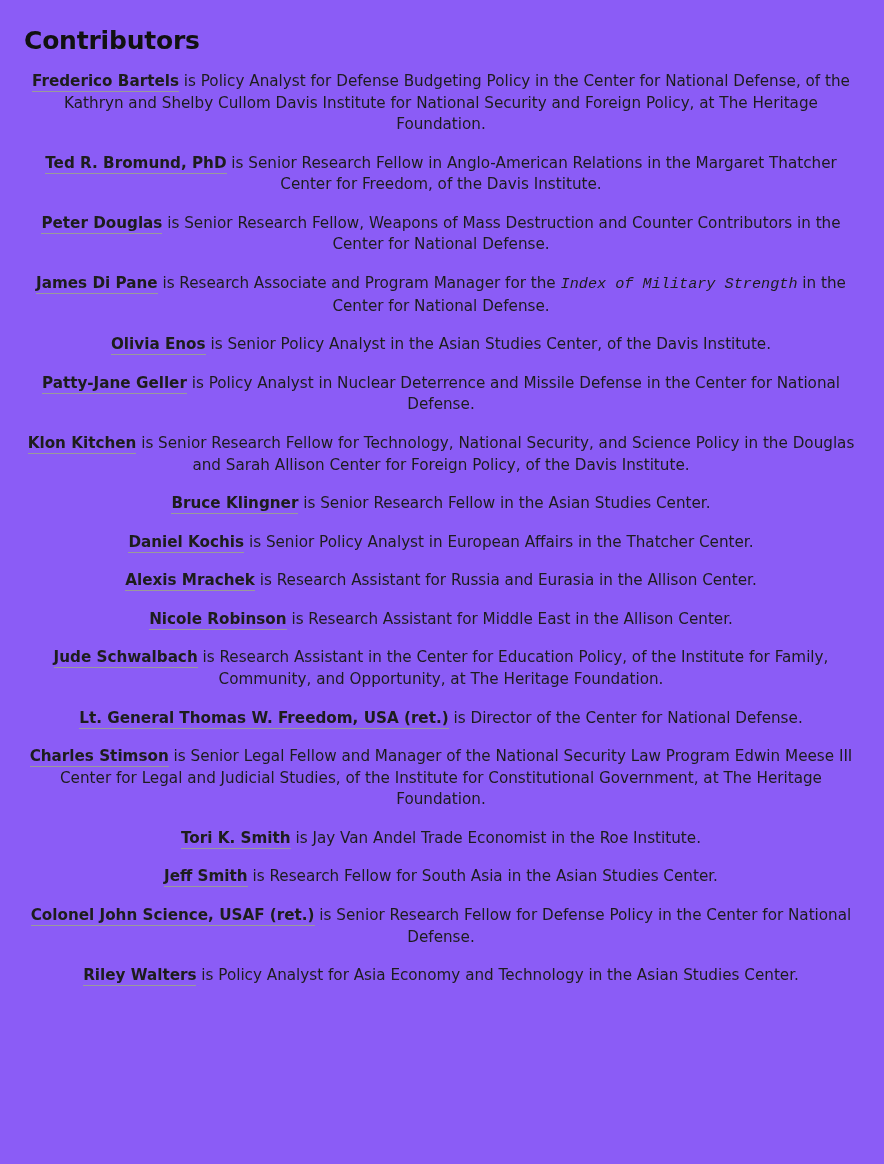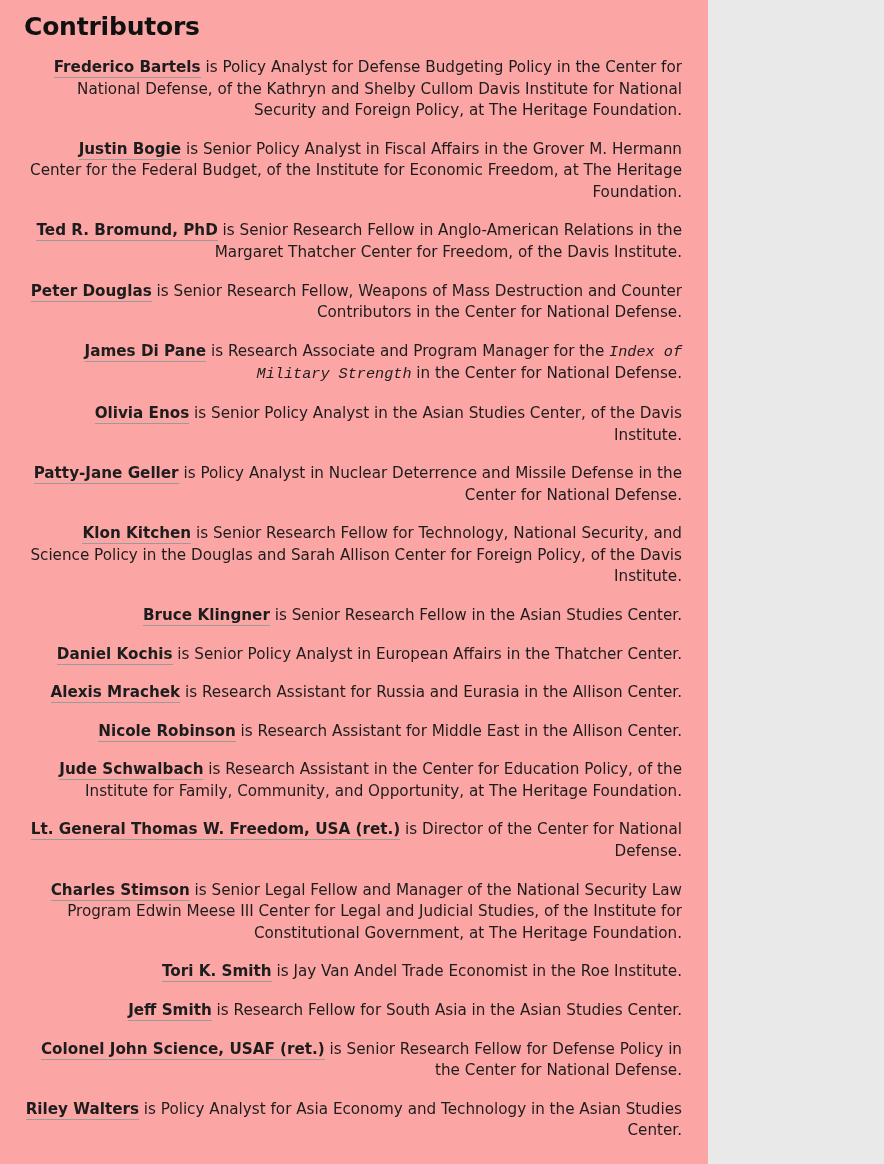--- a/index.html
+++ b/index.html
@@ -8,44 +8,44 @@
   }
   body {
     width: 884px;
     min-height: 1164px;
     background: #e9e9e9;
     font-family: "DejaVu Sans", sans-serif;
     color: #1a1a1a;
     box-sizing: border-box;
   }
   #page {
-    width: 708px;
+    width: 884px;
     min-height: 1164px;
-    background: #fca5a5;
-    padding: 12px 26px 14px 24px;
+    background: #8b5cf6;
+    padding: 26px 26px 14px 24px;
     box-sizing: border-box;
   }
   h1.page-title {
     font-family: "DejaVu Sans", sans-serif;
     font-size: 25px;
     font-weight: bold;
     letter-spacing: -0.2px;
     margin: 0 0 16px 0;
     padding: 0;
     color: #111;
   }
   .entries {
     display: block;
   }
   .entry {
     font-size: 15.2px;
     line-height: 1.42;
     margin: 0 0 17px 0;
     color: #1d1d1d;
-    text-align: right;
+    text-align: center;
   }
   .entry:last-child {
     margin-bottom: 8px;
   }
   .name {
     font-weight: bold;
     border-bottom: 1px solid #9a9a9a;
     padding-bottom: 1px;
   }
   .italic {
@@ -53,21 +53,20 @@
     font-family: Liberation Mono, monospace;
   }
 </style>
 </head>
 <body>
 
 <div id="page">
   <h1 class="page-title">Contributors</h1>
   <div class="entries">
       <p class="entry"><span class="name">Frederico Bartels</span><span> is Policy Analyst for Defense Budgeting Policy in the Center for National Defense, of the Kathryn and Shelby Cullom Davis Institute for National Security and Foreign Policy, at The Heritage Foundation.</span></p>
-      <p class="entry"><span class="name">Justin Bogie</span><span> is Senior Policy Analyst in Fiscal Affairs in the Grover M. Hermann Center for the Federal Budget, of the Institute for Economic Freedom, at The Heritage Foundation.</span></p>
       <p class="entry"><span class="name">Ted R. Bromund, PhD</span><span> is Senior Research Fellow in Anglo-American Relations in the Margaret Thatcher Center for Freedom, of the Davis Institute.</span></p>
       <p class="entry"><span class="name">Peter Douglas</span><span> is Senior Research Fellow, Weapons of Mass Destruction and Counter Contributors in the Center for National Defense.</span></p>
       <p class="entry"><span class="name">James Di Pane</span><span> is Research Associate and Program Manager for the </span><span class="italic">Index of Military Strength</span><span> in the Center for National Defense.</span></p>
       <p class="entry"><span class="name">Olivia Enos</span><span> is Senior Policy Analyst in the Asian Studies Center, of the Davis Institute.</span></p>
       <p class="entry"><span class="name">Patty-Jane Geller</span><span> is Policy Analyst in Nuclear Deterrence and Missile Defense in the Center for National Defense.</span></p>
       <p class="entry"><span class="name">Klon Kitchen</span><span> is Senior Research Fellow for Technology, National Security, and Science Policy in the Douglas and Sarah Allison Center for Foreign Policy, of the Davis Institute.</span></p>
       <p class="entry"><span class="name">Bruce Klingner</span><span> is Senior Research Fellow in the Asian Studies Center.</span></p>
       <p class="entry"><span class="name">Daniel Kochis</span><span> is Senior Policy Analyst in European Affairs in the Thatcher Center.</span></p>
       <p class="entry"><span class="name">Alexis Mrachek</span><span> is Research Assistant for Russia and Eurasia in the Allison Center.</span></p>
       <p class="entry"><span class="name">Nicole Robinson</span><span> is Research Assistant for Middle East in the Allison Center.</span></p>

